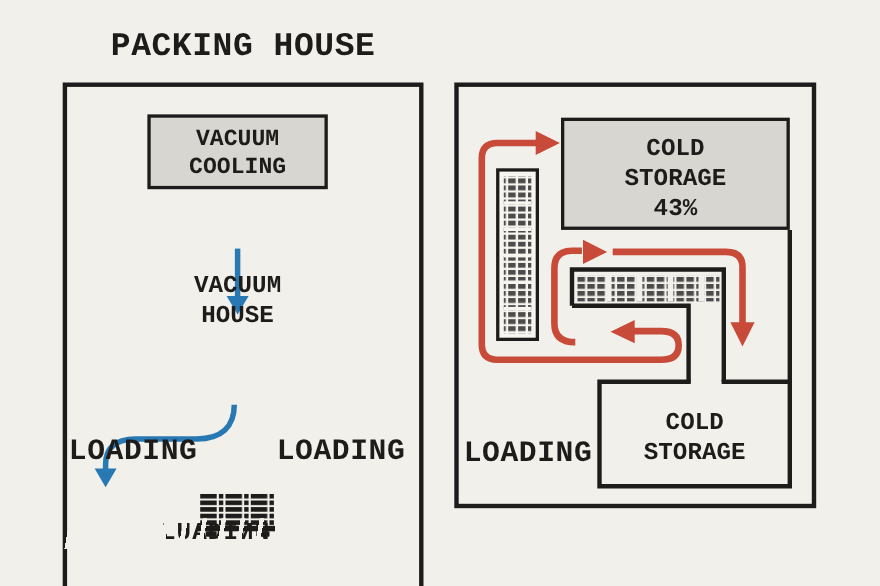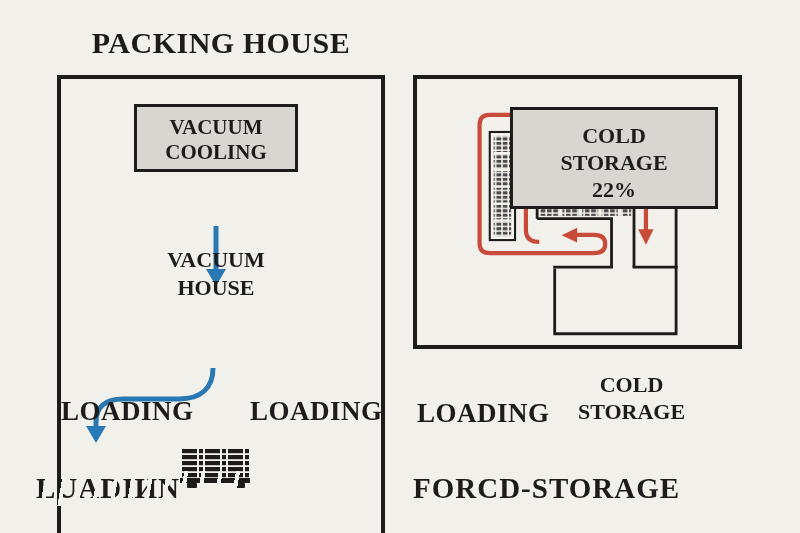--- a/index.html
+++ b/index.html
@@ -3,24 +3,24 @@
 <meta charset="utf-8">
 <style>
   :root{
     --color-bg:#f2f0ea; --color-ink:#1d1c1a; --color-box_gray:#d8d6d1;
     --color-blue:#2878b4; --color-red:#c84a38; --color-unit_bg:#f7f5f0; --color-grid:#4c4c4c;
   }
   html,body{margin:0;padding:0;background:#e9e7e1;}
   .stage{
     position:relative;width:800px;height:533px;overflow:hidden;
     background:var(--color-bg);color:var(--color-ink);
-    font-family:Liberation Serif, serif;
+    font-family:Liberation Mono, monospace;
   }
   .title{position:absolute;font-weight:800;font-size:30px;letter-spacing:.5px;text-align:center;line-height:1;}
-  .caption{position:absolute;font-weight:800;font-size:29px;letter-spacing:1px;text-align:left;line-height:1;}
+  .caption{position:absolute;font-weight:800;font-size:22px;letter-spacing:1px;text-align:center;line-height:1;}
   .panel{position:absolute;border:4px solid var(--color-ink);box-sizing:border-box;}
   .overlay{position:absolute;left:0;top:0;width:100%;height:100%;display:block;}
   .fillbox{
     position:absolute;background:var(--color-box_gray);border:3px solid var(--color-ink);
     box-sizing:border-box;text-align:center;font-weight:700;
   }
   .label{position:absolute;text-align:center;font-weight:700;}
   .lh25{font-size:21px;line-height:25px;}
   .lh27{font-size:22px;line-height:27px;}
   .lh28{font-size:22px;line-height:28px;}
@@ -91,21 +91,21 @@
       <div>VACUUM</div>
       <div>HOUSE</div>
     </div>
 
     <div class="label loading" style="left:0px;top:320px;width:120px;">LOADING</div>
     <div class="label loading" style="left:189px;top:320px;width:120px;">LOADING</div>
   </div>
 
   <div class="caption stencil" style="left:36px;top:474px;width:320px;">LUADIИN</div>
 
-  <div class="panel" style="left:413px;top:75px;width:329px;height:274px;">
+  <div class="panel" style="left:413px;top:75px;width:329px;height:387px;">
 
     <svg class="overlay" viewBox="0 0 321 379">
       <defs>
         <pattern id="cells" width="9" height="6.4" patternUnits="userSpaceOnUse">
           <rect width="6.8" height="4.4" class="cellfill"></rect>
         </pattern>
       </defs>
 
       <g>
         <path class="wall" d="M103,199 V166 H241 V268"></path>
@@ -139,26 +139,25 @@
         <path class="red-line" d="M106,232 Q87,232 87,215 V165 Q87,149 103,149 H112"></path>
         <polygon class="red-head" points="113,139 135,150 113,161"></polygon>
         <path class="red-line" d="M140,150 H243 Q258,150 258,164 V216"></path>
         <polygon class="red-head" points="247,214 269,214 258,236"></polygon>
       </g>
     </svg>
 
     <div class="fillbox lh27" style="left:93px;top:28px;width:208px;height:102px;padding-top:12px;">
       <div>COLD</div>
       <div>STORAGE</div>
-      <div>22%</div>
+      <div>43%</div>
     </div>
 
     <div class="label lh27" style="left:128px;top:292px;width:173px;">
       <div>COLD</div>
       <div>STORAGE</div>
     </div>
 
     <div class="label loading" style="left:0px;top:322px;width:126px;">LOADING</div>
   </div>
 
-  <div class="caption" style="left:413px;top:474px;width:329px;">FORCD-STORAGE</div>
 
 </div>
 
 </body></html>

